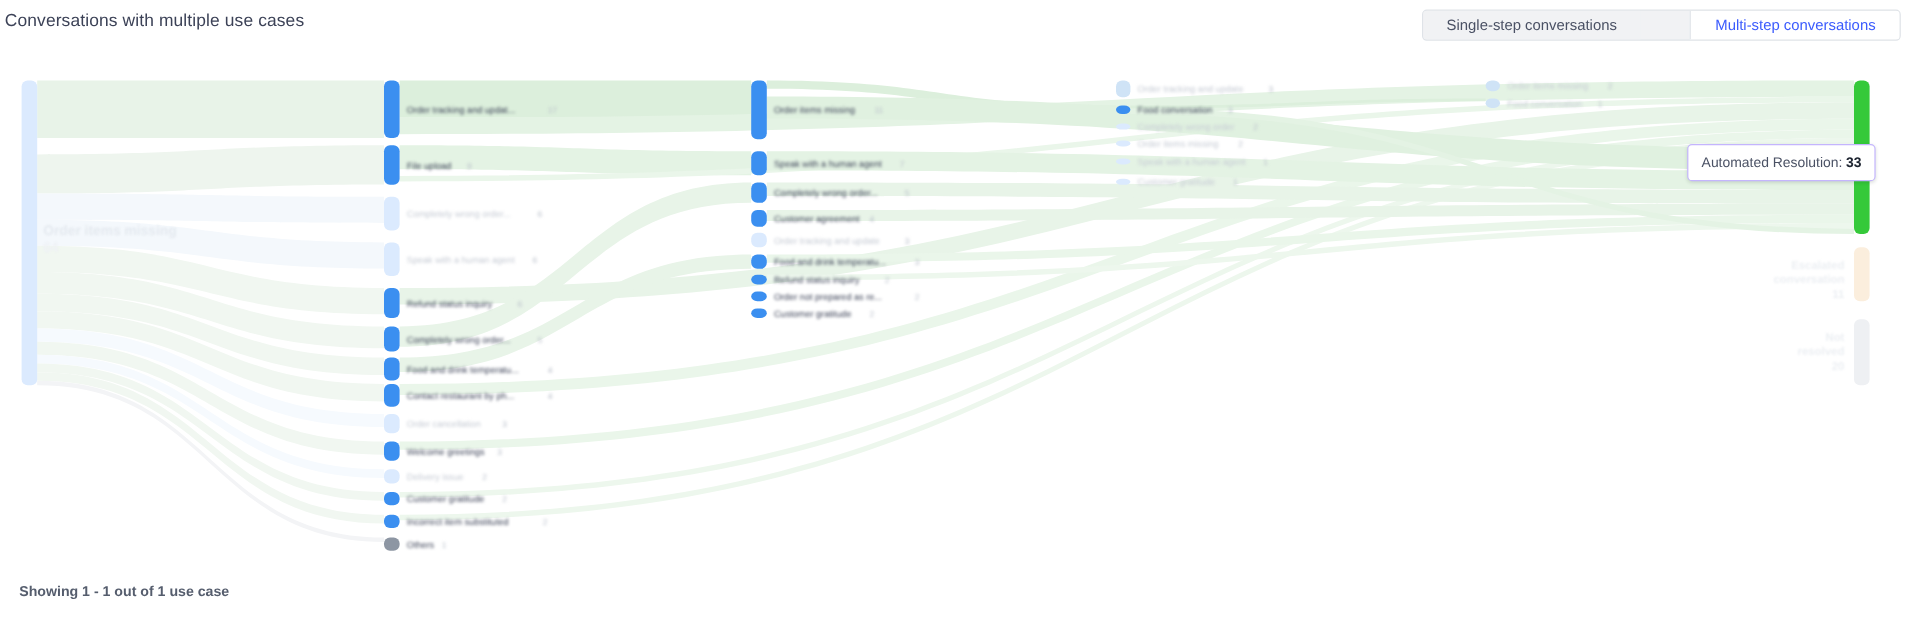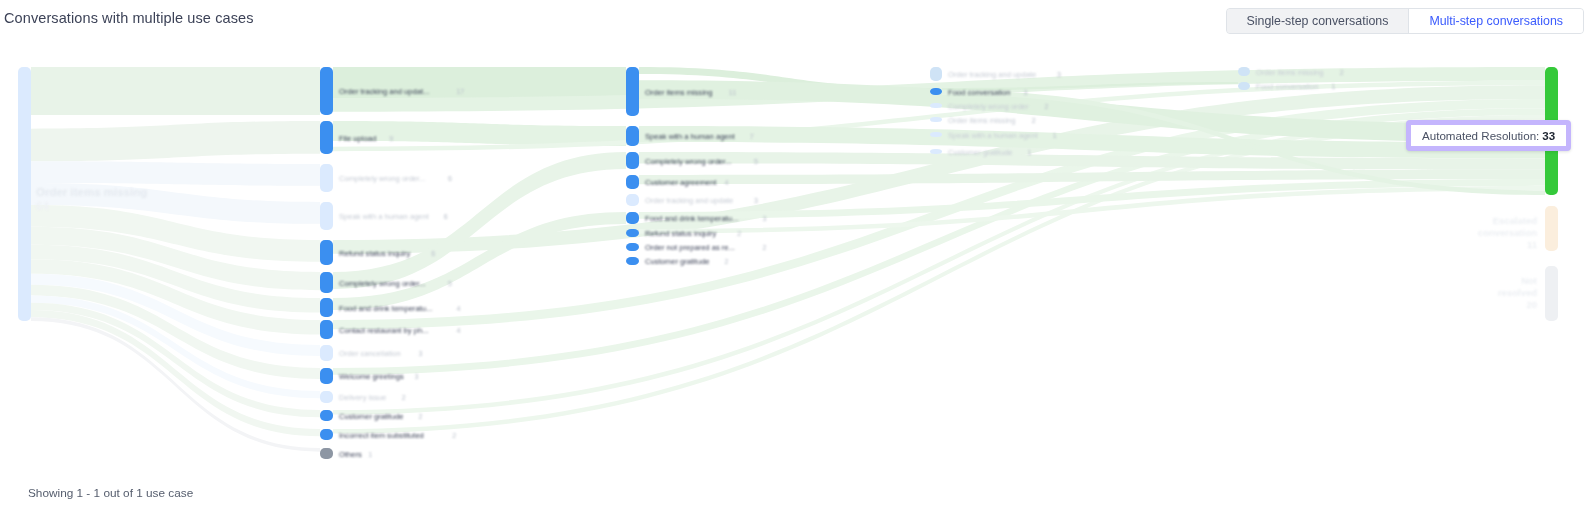--- a/index.html
+++ b/index.html
@@ -52,20 +52,21 @@
     background: #f1f2f4;
     white-space: nowrap;
     cursor: pointer;
     border: none;
     font-family: inherit;
   }
   .seg-tab + .seg-tab { border-left: 1px solid #dfe3e8; }
   .seg-tab.active {
     background: #ffffff;
     color: #3b5bfd;
+    margin-left: 41px;
   }
 
   
   .sankey-wrap {
     position: absolute;
     left: 0; top: 44px;
     width: 1594px; height: 430px;
   }
   .sankey-svg { display: block; }
 
@@ -98,36 +99,37 @@
 
   
   .tooltip {
     position: absolute;
     left: 1406px; top: 120px;
     height: 31px;
     display: flex;
     align-items: center;
     padding: 0 11px;
     background: #ffffff;
-    border: 5px solid #c4b5fd;
+    border: 1px solid #c4b5fd;
     border-radius: 4px;
     box-shadow: 0 1px 3px rgba(30,50,30,.14);
     font-size: 11.6px;
     color: #4a5164;
     white-space: nowrap;
   }
   .tooltip b { color: #1d2430; margin-left: 3px; font-weight: bold; }
 
   
   .footer {
     position: absolute;
-    left: 28px; bottom: 22px;
+    left: 16px; bottom: 22px;
     font-size: 11.8px;
     color: #555d6d;
     white-space: nowrap;
+    font-weight: bold;
   }
 </style>
 </head>
 <body>
 
 <div id="app">
 
   <div class="header">
     <div class="page-title">Conversations with multiple use cases</div>
 

